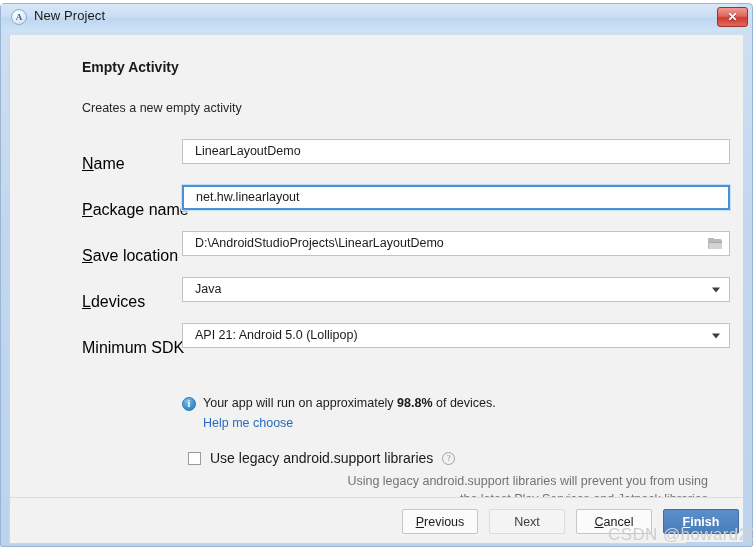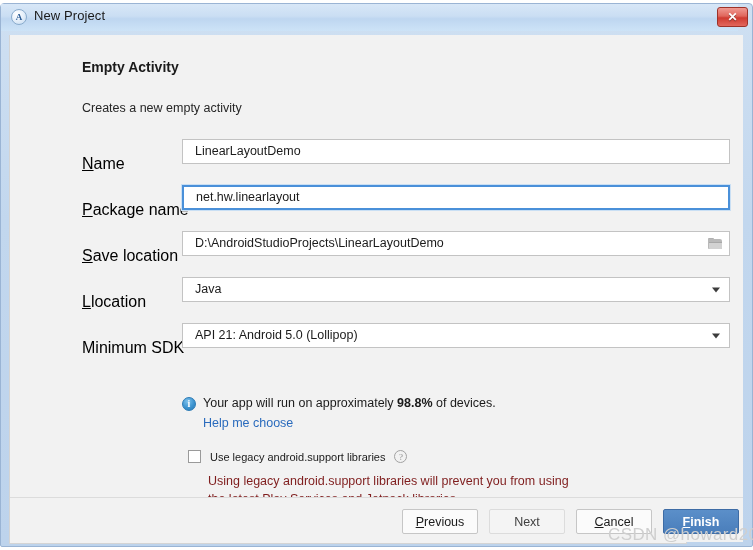--- a/index.html
+++ b/index.html
@@ -212,42 +212,43 @@
   }
   #legacy-checkbox {
     width: 13px; height: 13px;
     background: #ffffff;
     border: 1px solid #9a9a9a;
     cursor: pointer;
     flex: 0 0 auto;
   }
   #legacy-label {
     margin-left: 9px;
-    font-size: 11px;
+    font-size: 14px;
     color: #1b1b1b;
     white-space: nowrap;
   }
   #legacy-help-icon {
     margin-left: 9px;
     width: 13px; height: 13px;
     border-radius: 50%;
     border: 1px solid #a2a2a2;
     color: #8d8d8d;
     font-size: 9px;
     display: flex; align-items: center; justify-content: center;
     cursor: pointer;
     font-family: "Liberation Serif", serif;
   }
   #legacy-desc {
     position: absolute;
     left: 198px; top: 437px;
     width: 500px;
     font-size: 12.5px;
-    color: #7f1d1d;
+    color: #737373;
     line-height: 18px;
+    text-align: right;
   }
 
   
   #button-bar {
     position: absolute;
     left: 0; top: 462px;
     width: 733px; height: 45px;
     background: #f2f2f2;
     border-top: 1px solid #dcdcdc;
   }
@@ -338,21 +339,21 @@
           <span class="val">D:\AndroidStudioProjects\LinearLayoutDemo</span>
           <span class="browse-icon">
             <span class="f-tab"></span>
             <span class="f-back"></span>
             <span class="f-front"></span>
           </span>
         </div>
       </div>
 
       <div class="form-row" style="top:242px;">
-        <div class="field-label"><span class="mnem">L</span><span>location</span></div>
+        <div class="field-label"><span class="mnem">L</span><span>devices</span></div>
         <div class="field-input">
           <span class="val">Java</span>
           <span class="combo-arrow"></span>
         </div>
       </div>
 
       <div class="form-row" style="top:288px;">
         <div class="field-label">Minimum SDK</div>
         <div class="field-input">
           <span class="val">API 21: Android 5.0 (Lollipop)</span>

